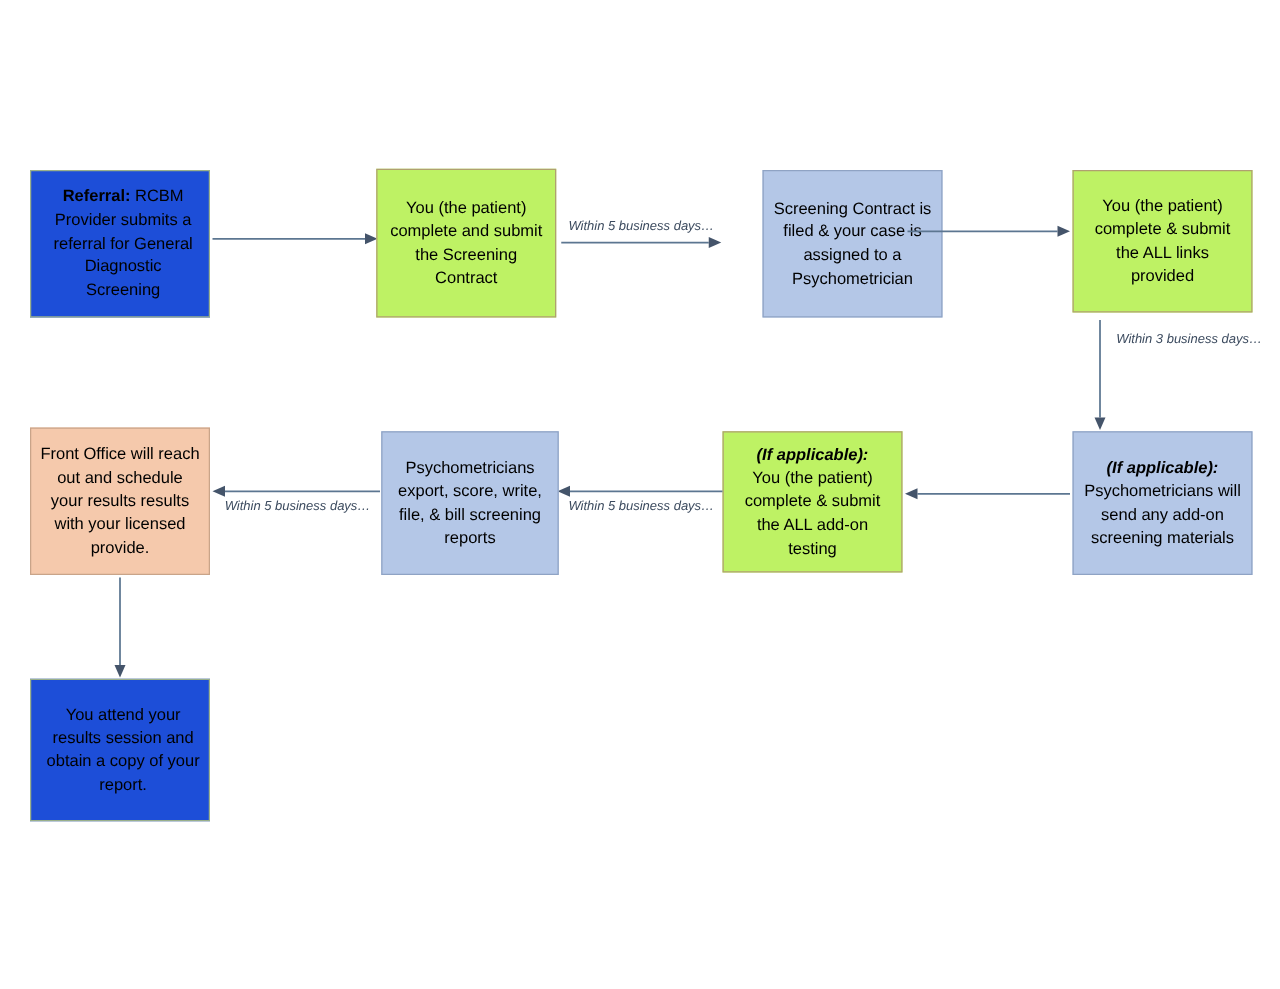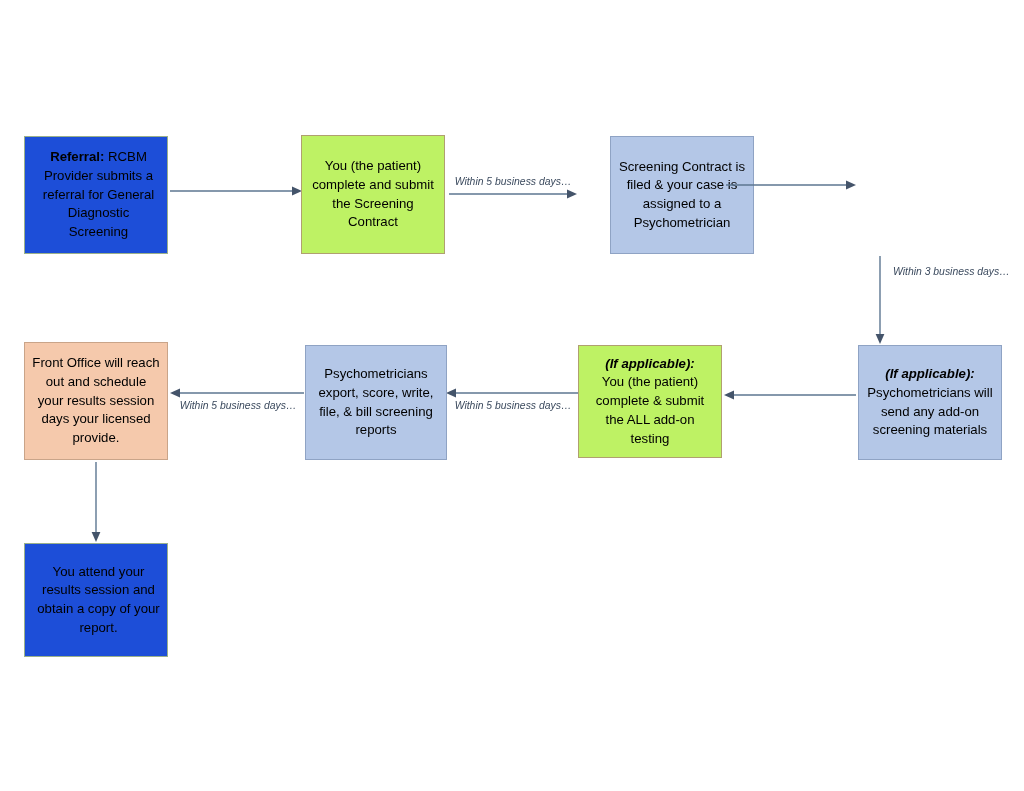--- a/index.html
+++ b/index.html
@@ -109,20 +109,23 @@
   </div>
 
   <div class="arrow" style="left:726px; top:179px; width:130px; height:12px;">
     <svg width="130" height="12" viewBox="0 0 130 12" aria-hidden="true">
       <line x1="0" y1="6" x2="120" y2="6" stroke="#5c7691" stroke-width="1.4"></line>
       <polygon points="120,1.6 130,6 120,10.4" fill="#44546a"></polygon>
     </svg>
   </div>
   <div class="caption" style="left:726px; top:163px; width:130px;"></div>
 
+  <div class="node yellow" style="left:858px; top:136px; width:144px; height:114px;">
+    <span class="txt">You (the patient) complete &amp; submit the ALL links provided</span>
+  </div>
 
   <div class="arrow" style="left:874px; top:256px; width:12px; height:88px;">
     <svg width="12" height="88" viewBox="0 0 12 88" aria-hidden="true">
       <line x1="6" y1="0" x2="6" y2="78" stroke="#5c7691" stroke-width="1.4"></line>
       <polygon points="1.6,78 10.4,78 6,88" fill="#44546a"></polygon>
     </svg>
   </div>
   <div class="caption left-align" style="left:893px; top:265px; width:130px;">Within 3 business days…</div>
 
   <div class="node blue" style="left:858px; top:345px; width:144px; height:115px;">
@@ -157,21 +160,21 @@
 
   <div class="arrow" style="left:170px; top:387px; width:134px; height:12px;">
     <svg width="134" height="12" viewBox="0 0 134 12" aria-hidden="true">
       <line x1="10" y1="6" x2="134" y2="6" stroke="#5c7691" stroke-width="1.4"></line>
       <polygon points="10,1.6 0,6 10,10.4" fill="#44546a"></polygon>
     </svg>
   </div>
   <div class="caption" style="left:170px; top:399px; width:136px;">Within 5 business days…</div>
 
   <div class="node peach" style="left:24px; top:342px; width:144px; height:118px;">
-    <span class="txt">Front Office will reach out and schedule your results session days your licensed provide.</span>
+    <span class="txt">Front Office will reach out and schedule your results results with your licensed provide.</span>
   </div>
 
   <div class="arrow" style="left:90px; top:462px; width:12px; height:80px;">
     <svg width="12" height="80" viewBox="0 0 12 80" aria-hidden="true">
       <line x1="6" y1="0" x2="6" y2="70" stroke="#5c7691" stroke-width="1.4"></line>
       <polygon points="1.6,70 10.4,70 6,80" fill="#44546a"></polygon>
     </svg>
   </div>
   <div class="caption left-align" style="left:108px; top:480px; width:130px;"></div>
 

